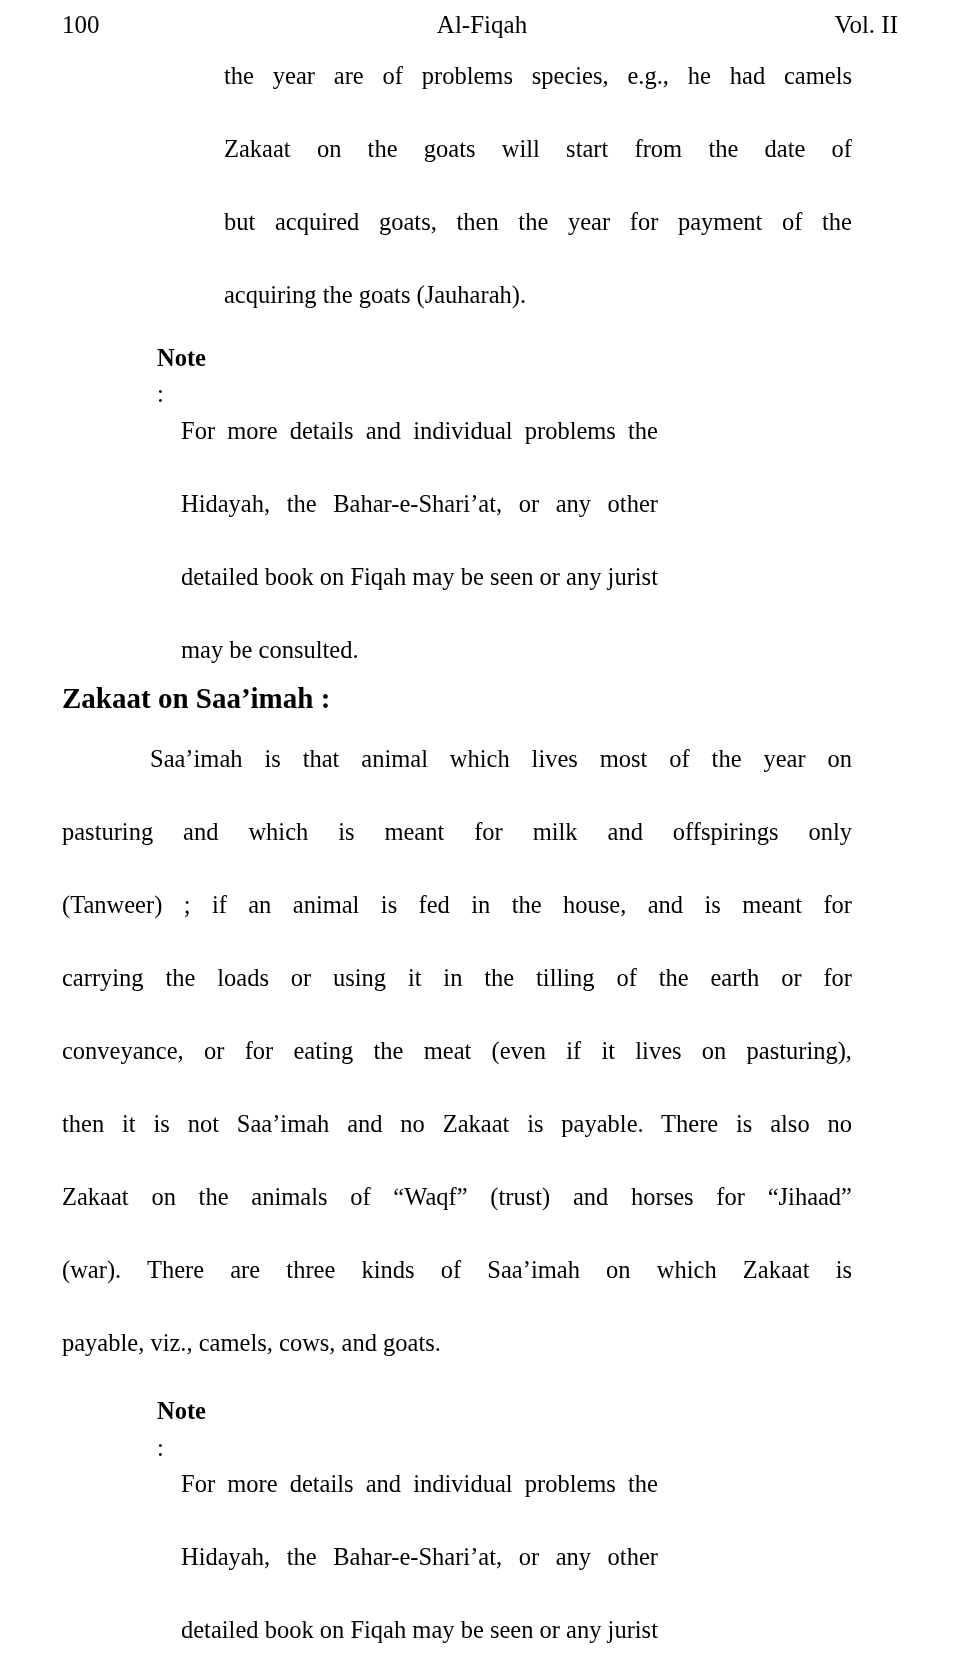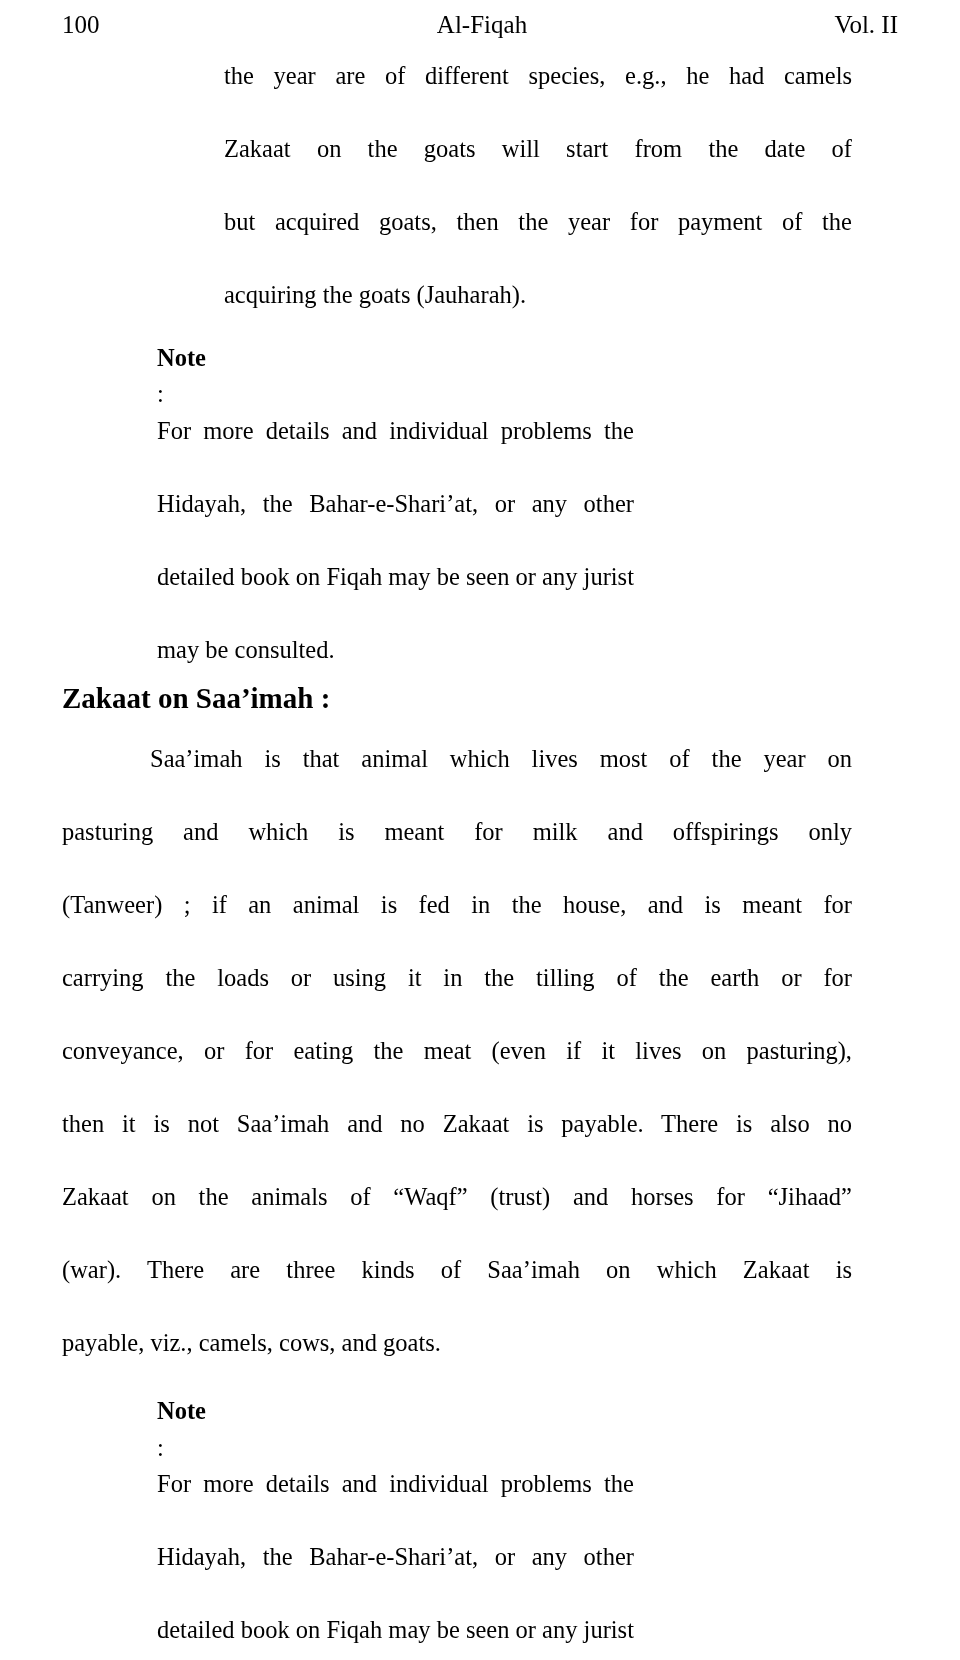--- a/index.html
+++ b/index.html
@@ -90,20 +90,21 @@
   }
   .note-colon {
     flex: 0 0 auto;
     width: 28px;
     text-align: left;
   }
   .note-text {
     flex: 1 1 auto;
     text-align: justify;
     text-justify: inter-word;
+    margin-left: 24px;
   }
 
   .heading {
     font-weight: bold;
     margin-top: 12px;
     font-size: 29px;
   }
 
   .para-block {
     margin-top: 24px;
@@ -134,21 +135,21 @@
 
   <div class="running-head">
     <span class="page-number">100</span>
     <span class="book-title">Al-Fiqah</span>
     <span class="volume">Vol. II</span>
   </div>
 
   <div class="content">
 
     <div class="indent-block">
-      <p class="just-line">the year are of different species, e.g., he had camels</p>
+      <p class="just-line">the year are of problems species, e.g., he had camels</p>
       <p class="just-line">Zakaat on the goats will start from the date of</p>
       <p class="just-line">but acquired goats, then the year for payment of the</p>
       <p class="just-line last-line">acquiring the goats (Jauharah).</p>
     </div>
 
     <div class="note">
       <div class="note-row">
         <span class="note-label">Note</span>
         <span class="note-colon">:</span>
         <span class="note-text">

